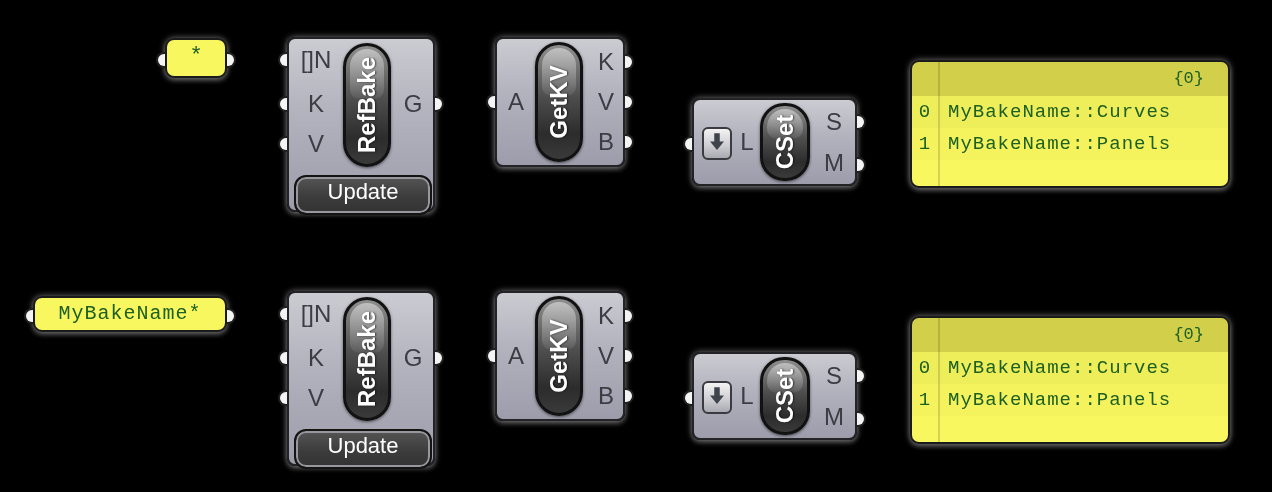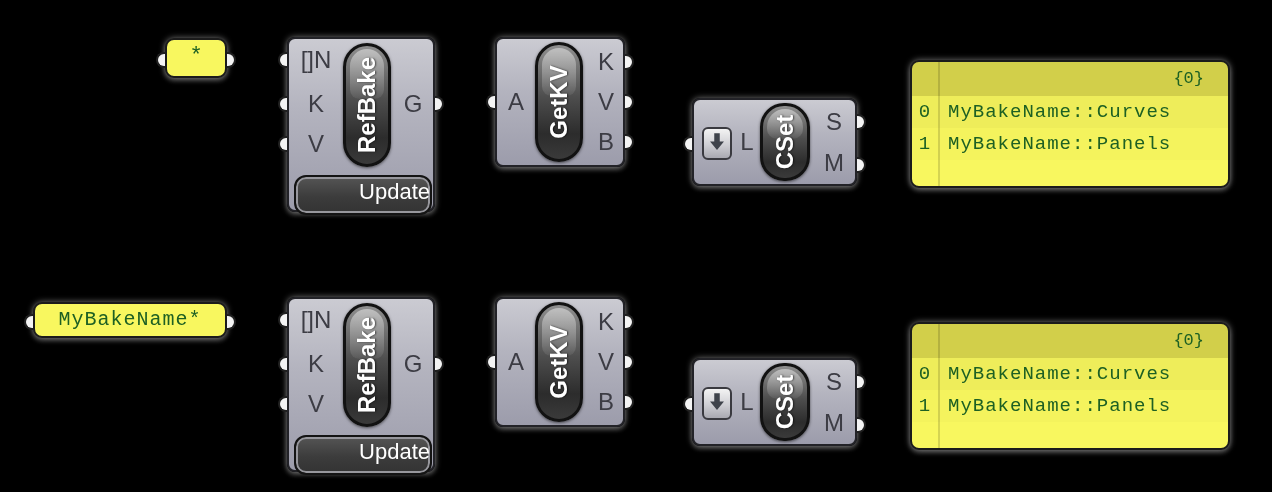--- a/index.html
+++ b/index.html
@@ -1,21 +1,21 @@
 <!DOCTYPE html>
 <html><head>
 <meta charset="utf-8">
 <style>
   html,body{margin:0;padding:0;}
   body{
     width:1272px;height:492px;position:relative;overflow:hidden;
     background:#000;font-family:"Liberation Sans",sans-serif;
   }
   .row{position:absolute;left:0;width:1272px;height:232px;}
-  #row1{top:0;} #row2{top:260px;}
+  #row1{top:0;} #row2{top:254px;}
 
   
   .comp{
     position:absolute;box-sizing:border-box;
     background:linear-gradient(180deg,#cbcbd2 0%,#b4b4bf 40%,#9c9cab 100%);
     border:2px solid #232328;border-radius:8px;
     box-shadow:0 0 6px rgba(255,255,255,.45),0 3px 5px rgba(255,255,255,.18);
   }
   .refbake{left:287px;top:37px;width:148px;height:175px;}
   .getkv  {left:495px;top:37px;width:130px;height:130px;}
@@ -64,21 +64,21 @@
   
   .nub{position:absolute;width:9px;height:16px;background:#f4f4f4;box-sizing:border-box;}
   .nub.l{left:-11px;border:2px solid #202020;border-right:none;border-radius:9px 0 0 9px;}
   .nub.r{right:-11px;border:2px solid #202020;border-left:none;border-radius:0 9px 9px 0;}
 
   .update-btn{
     position:absolute;left:5px;top:136px;width:138px;height:40px;box-sizing:border-box;
     background:linear-gradient(180deg,#555 0%,#3c3c3c 55%,#333 100%);
     border:2px solid #141414;border-radius:12px;
     box-shadow:inset 0 0 0 2px #97979d;
-    color:#fff;font-size:22px;line-height:30px;text-align:right;cursor:pointer;
+    color:#fff;font-size:22px;line-height:30px;text-align:center;cursor:pointer;
   }
 
   .dl-btn{
     position:absolute;left:8px;top:27px;width:30px;height:33px;box-sizing:border-box;
     background:linear-gradient(180deg,#f3f3f3 0%,#cfcfd4 55%,#a9a9b1 100%);
     border:2px solid #3a3a40;border-radius:6px;
     display:flex;align-items:center;justify-content:center;
   }
 
   

